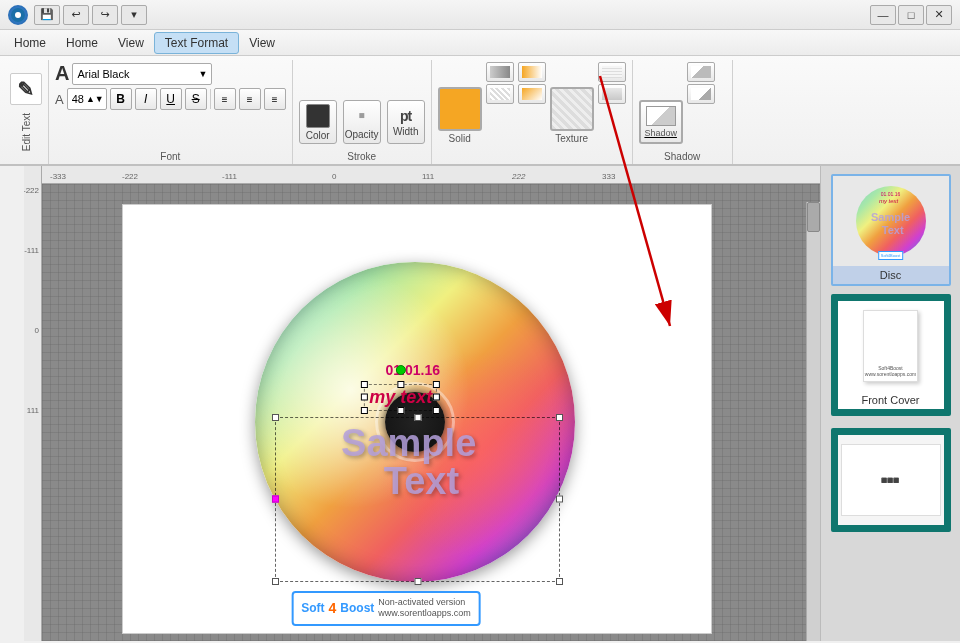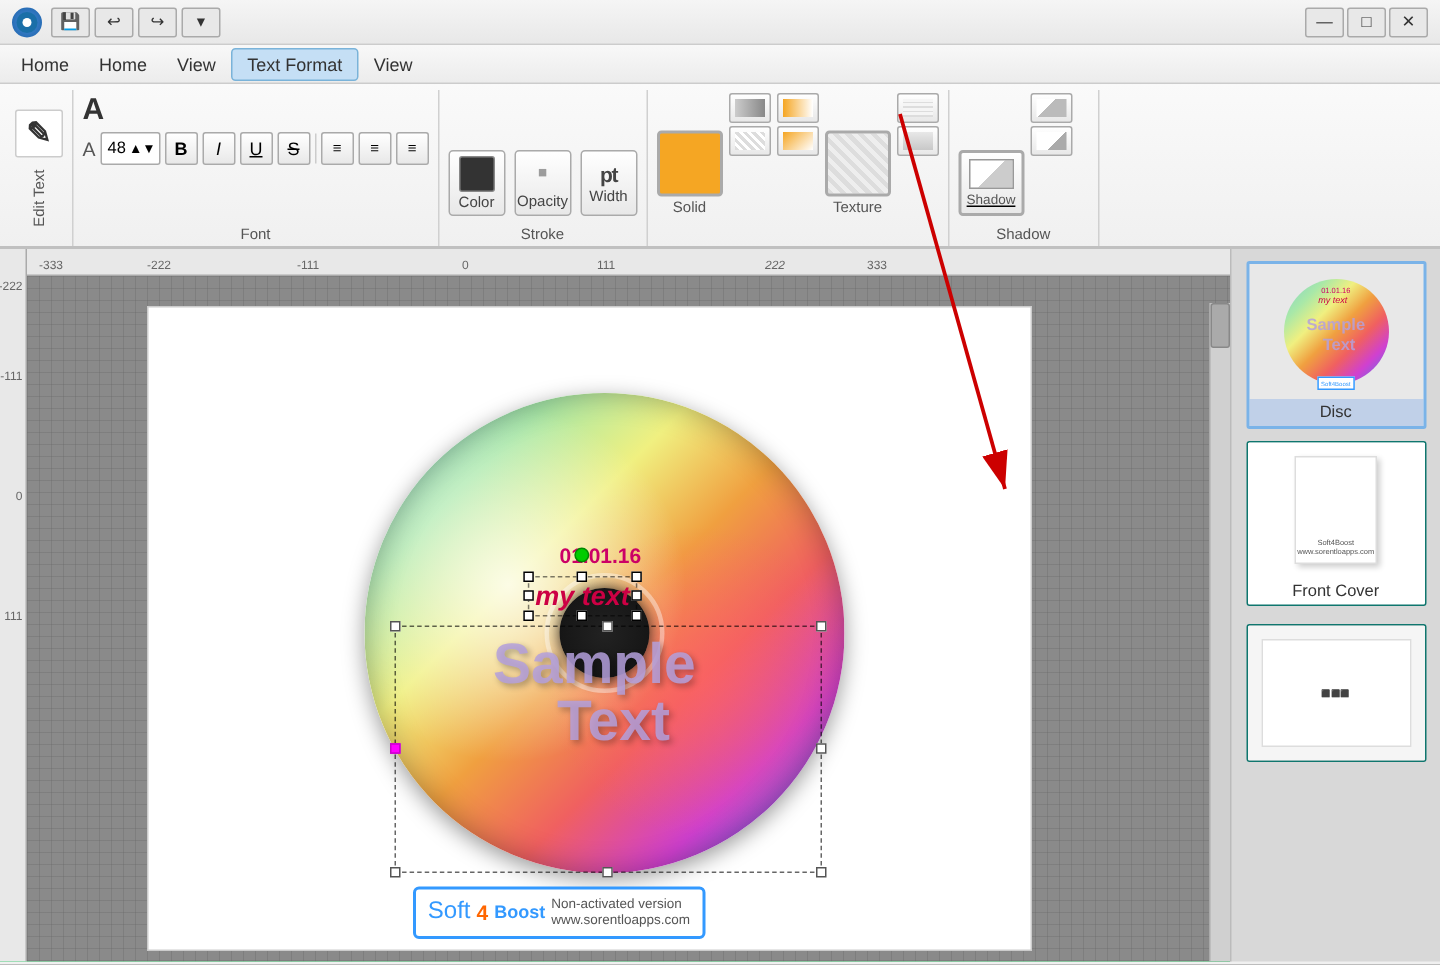--- a/index.html
+++ b/index.html
@@ -192,23 +192,24 @@
 
     
     .main-area {
       display: flex;
       height: calc(643px - 30px - 26px - 112px);
     }
 
     
     .canvas-area {
       flex: 1;
-      background: #22c55e;
+      background: #eab308;
       position: relative;
       overflow: hidden;
+      margin-left: 24px;
     }
     .ruler-h {
       position: absolute;
       top: 0; left: 18px; right: 0;
       height: 18px;
       background: #e8e8e8;
       border-bottom: 1px solid #aaa;
       display: flex; align-items: flex-end;
       overflow: hidden;
     }
@@ -382,21 +383,21 @@
       display: flex;
       flex-direction: column;
       align-items: center;
       padding: 8px 6px;
       gap: 8px;
       overflow-y: auto;
     }
     .panel-thumbnail {
       width: 120px;
       background: white;
-      border: 1px solid #0f766e;
+      border: 7px solid #0f766e;
       border-radius: 2px;
       overflow: hidden;
       cursor: pointer;
     }
     .panel-thumbnail.active {
       border: 2px solid #7ab3e8;
       background: #c8dff5;
     }
     .thumb-disc {
       width: 100%; height: 90px;
@@ -516,20 +517,24 @@
   <div class="edit-text-section">
     <div class="edit-text-icon" style="font-size:20px;">✎</div>
     <div style="font-size:10px;color:#555;writing-mode:vertical-lr;transform:rotate(180deg);margin-top:4px;">Edit Text</div>
   </div>
 
   <div class="ribbon-group font-section">
     <div class="ribbon-content" style="flex-direction:column;gap:3px;align-items:flex-start;">
 
       <div style="display:flex;align-items:center;gap:3px;">
         <span style="font-size:20px;font-weight:bold;color:#333;">A</span>
+        <div class="font-selector">
+          <span style="font-size:11px;flex:1;">Arial Black</span>
+          <span style="font-size:9px;">▼</span>
+        </div>
       </div>
 
       <div style="display:flex;align-items:center;gap:3px;">
         <span style="font-size:13px;color:#555;">A</span>
         <div class="font-size-box">
           <span>48</span>
           <span style="font-size:9px;margin-left:2px;">▲▼</span>
         </div>
         <div class="fmt-btn">
             <strong>B</strong>
@@ -643,21 +648,21 @@
 <div class="main-area">
 
   <div class="canvas-area">
 
     <div class="ruler-h">
       <span class="ruler-mark" style="left:8px;bottom:2px;">-333</span>
       <span class="ruler-mark" style="left:80px;bottom:2px;">-222</span>
       <span class="ruler-mark" style="left:180px;bottom:2px;">-111</span>
       <span class="ruler-mark" style="left:290px;bottom:2px;">0</span>
       <span class="ruler-mark" style="left:380px;bottom:2px;">111</span>
-      <span class="ruler-mark" style="left:492px;bottom:2px;font-style:italic;">222</span>
+      <span class="ruler-mark" style="left:470px;bottom:2px;font-style:italic;">222</span>
       <span class="ruler-mark" style="left:560px;bottom:2px;">333</span>
     </div>
 
     <div class="ruler-v">
       <span style="position:absolute;top:20px;right:2px;font-size:8px;color:#666;writing-mode:horizontal-tb;">-222</span>
       <span style="position:absolute;top:80px;right:2px;font-size:8px;color:#666;">-111</span>
       <span style="position:absolute;top:160px;right:2px;font-size:8px;color:#666;">0</span>
       <span style="position:absolute;top:240px;right:2px;font-size:8px;color:#666;">111</span>
     </div>
 
@@ -698,21 +703,21 @@
           <div class="large-handle tm"></div>
           <div class="large-handle bm"></div>
           <div class="large-handle ml"></div>
           <div class="large-handle mr"></div>
 
           <div class="magenta-handle" style="top:50%;left:-4px;transform:translateY(-50%);"></div>
         </div>
       </div>
 
       <div class="watermark" style="left:43%;bottom:15px;">
-        <span style="color:#3399ff;font-weight:normal;font-size:16px;">Soft</span>
+        <span style="color:#3399ff;font-weight:bold;font-size:12px;">Soft</span>
         <span style="color:#ff6600;font-weight:bold;font-size:14px;">4</span>
         <span style="color:#3399ff;font-weight:bold;font-size:12px;">Boost</span>
         <div style="font-size:9px;color:#555;line-height:1.3;">
           <div>Non-activated version</div>
           <div>www.sorentloapps.com</div>
         </div>
       </div>
 
       <div class="scrollbar-v">
         <div class="scrollbar-thumb"></div>

